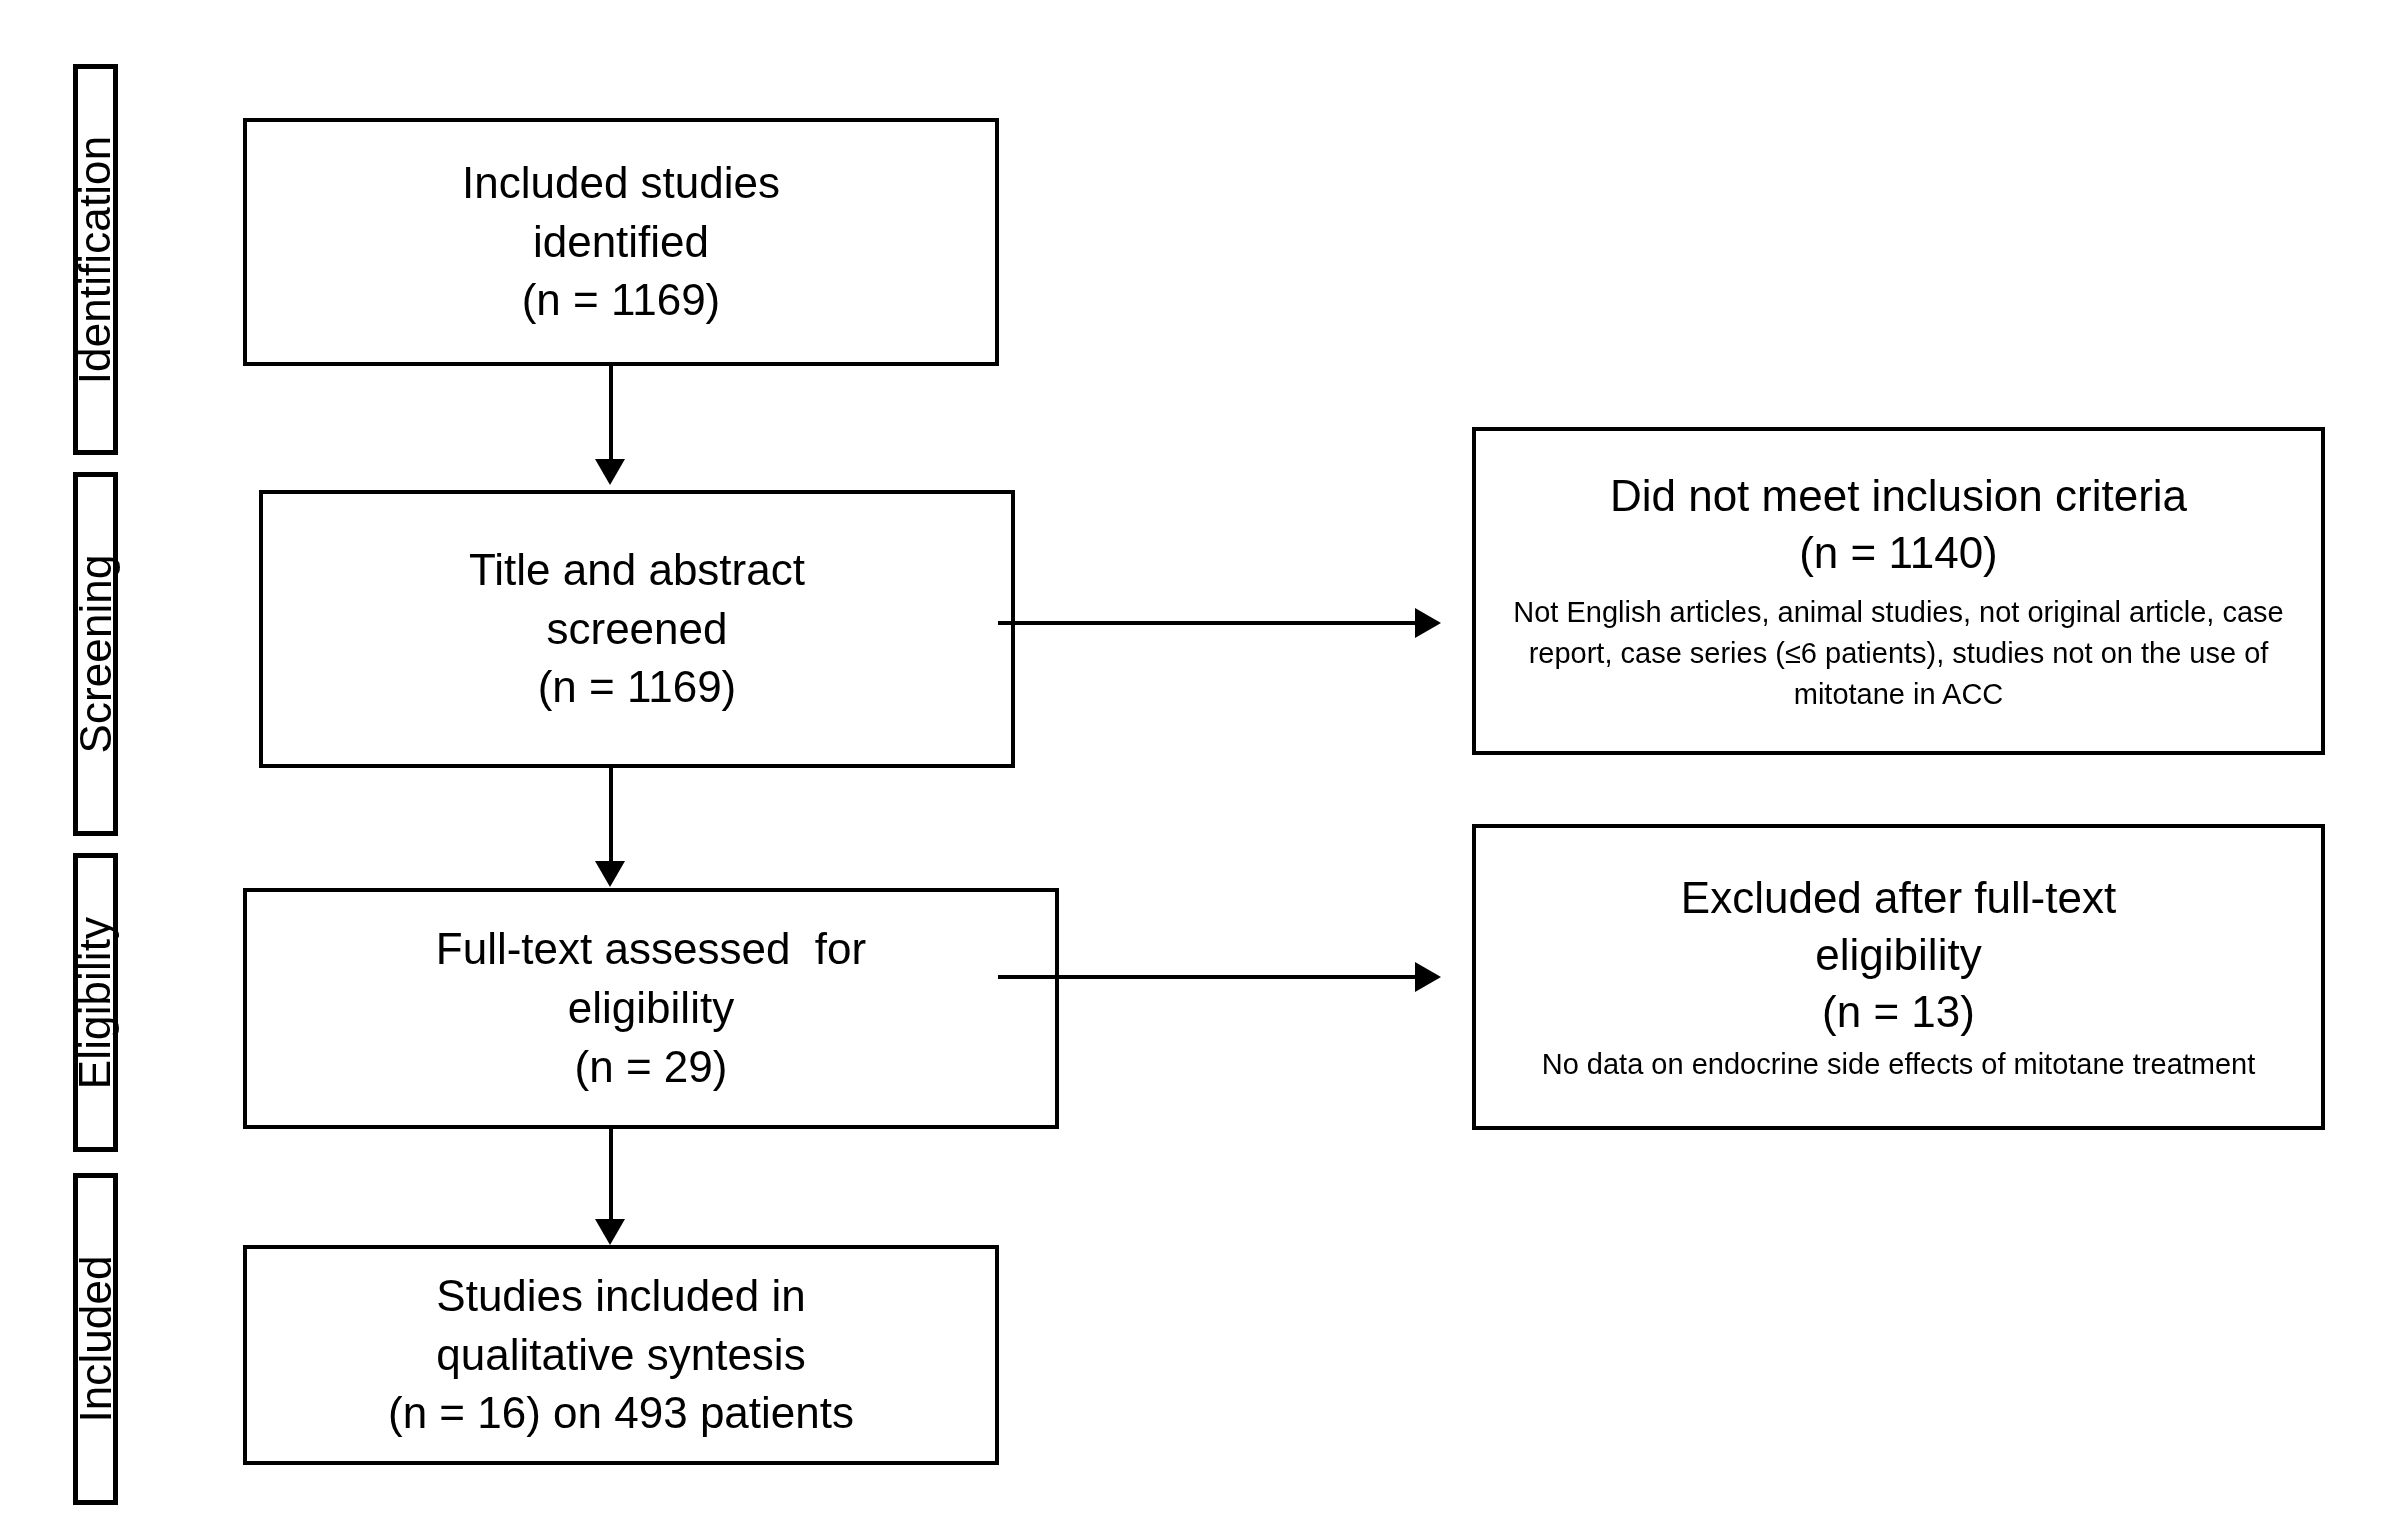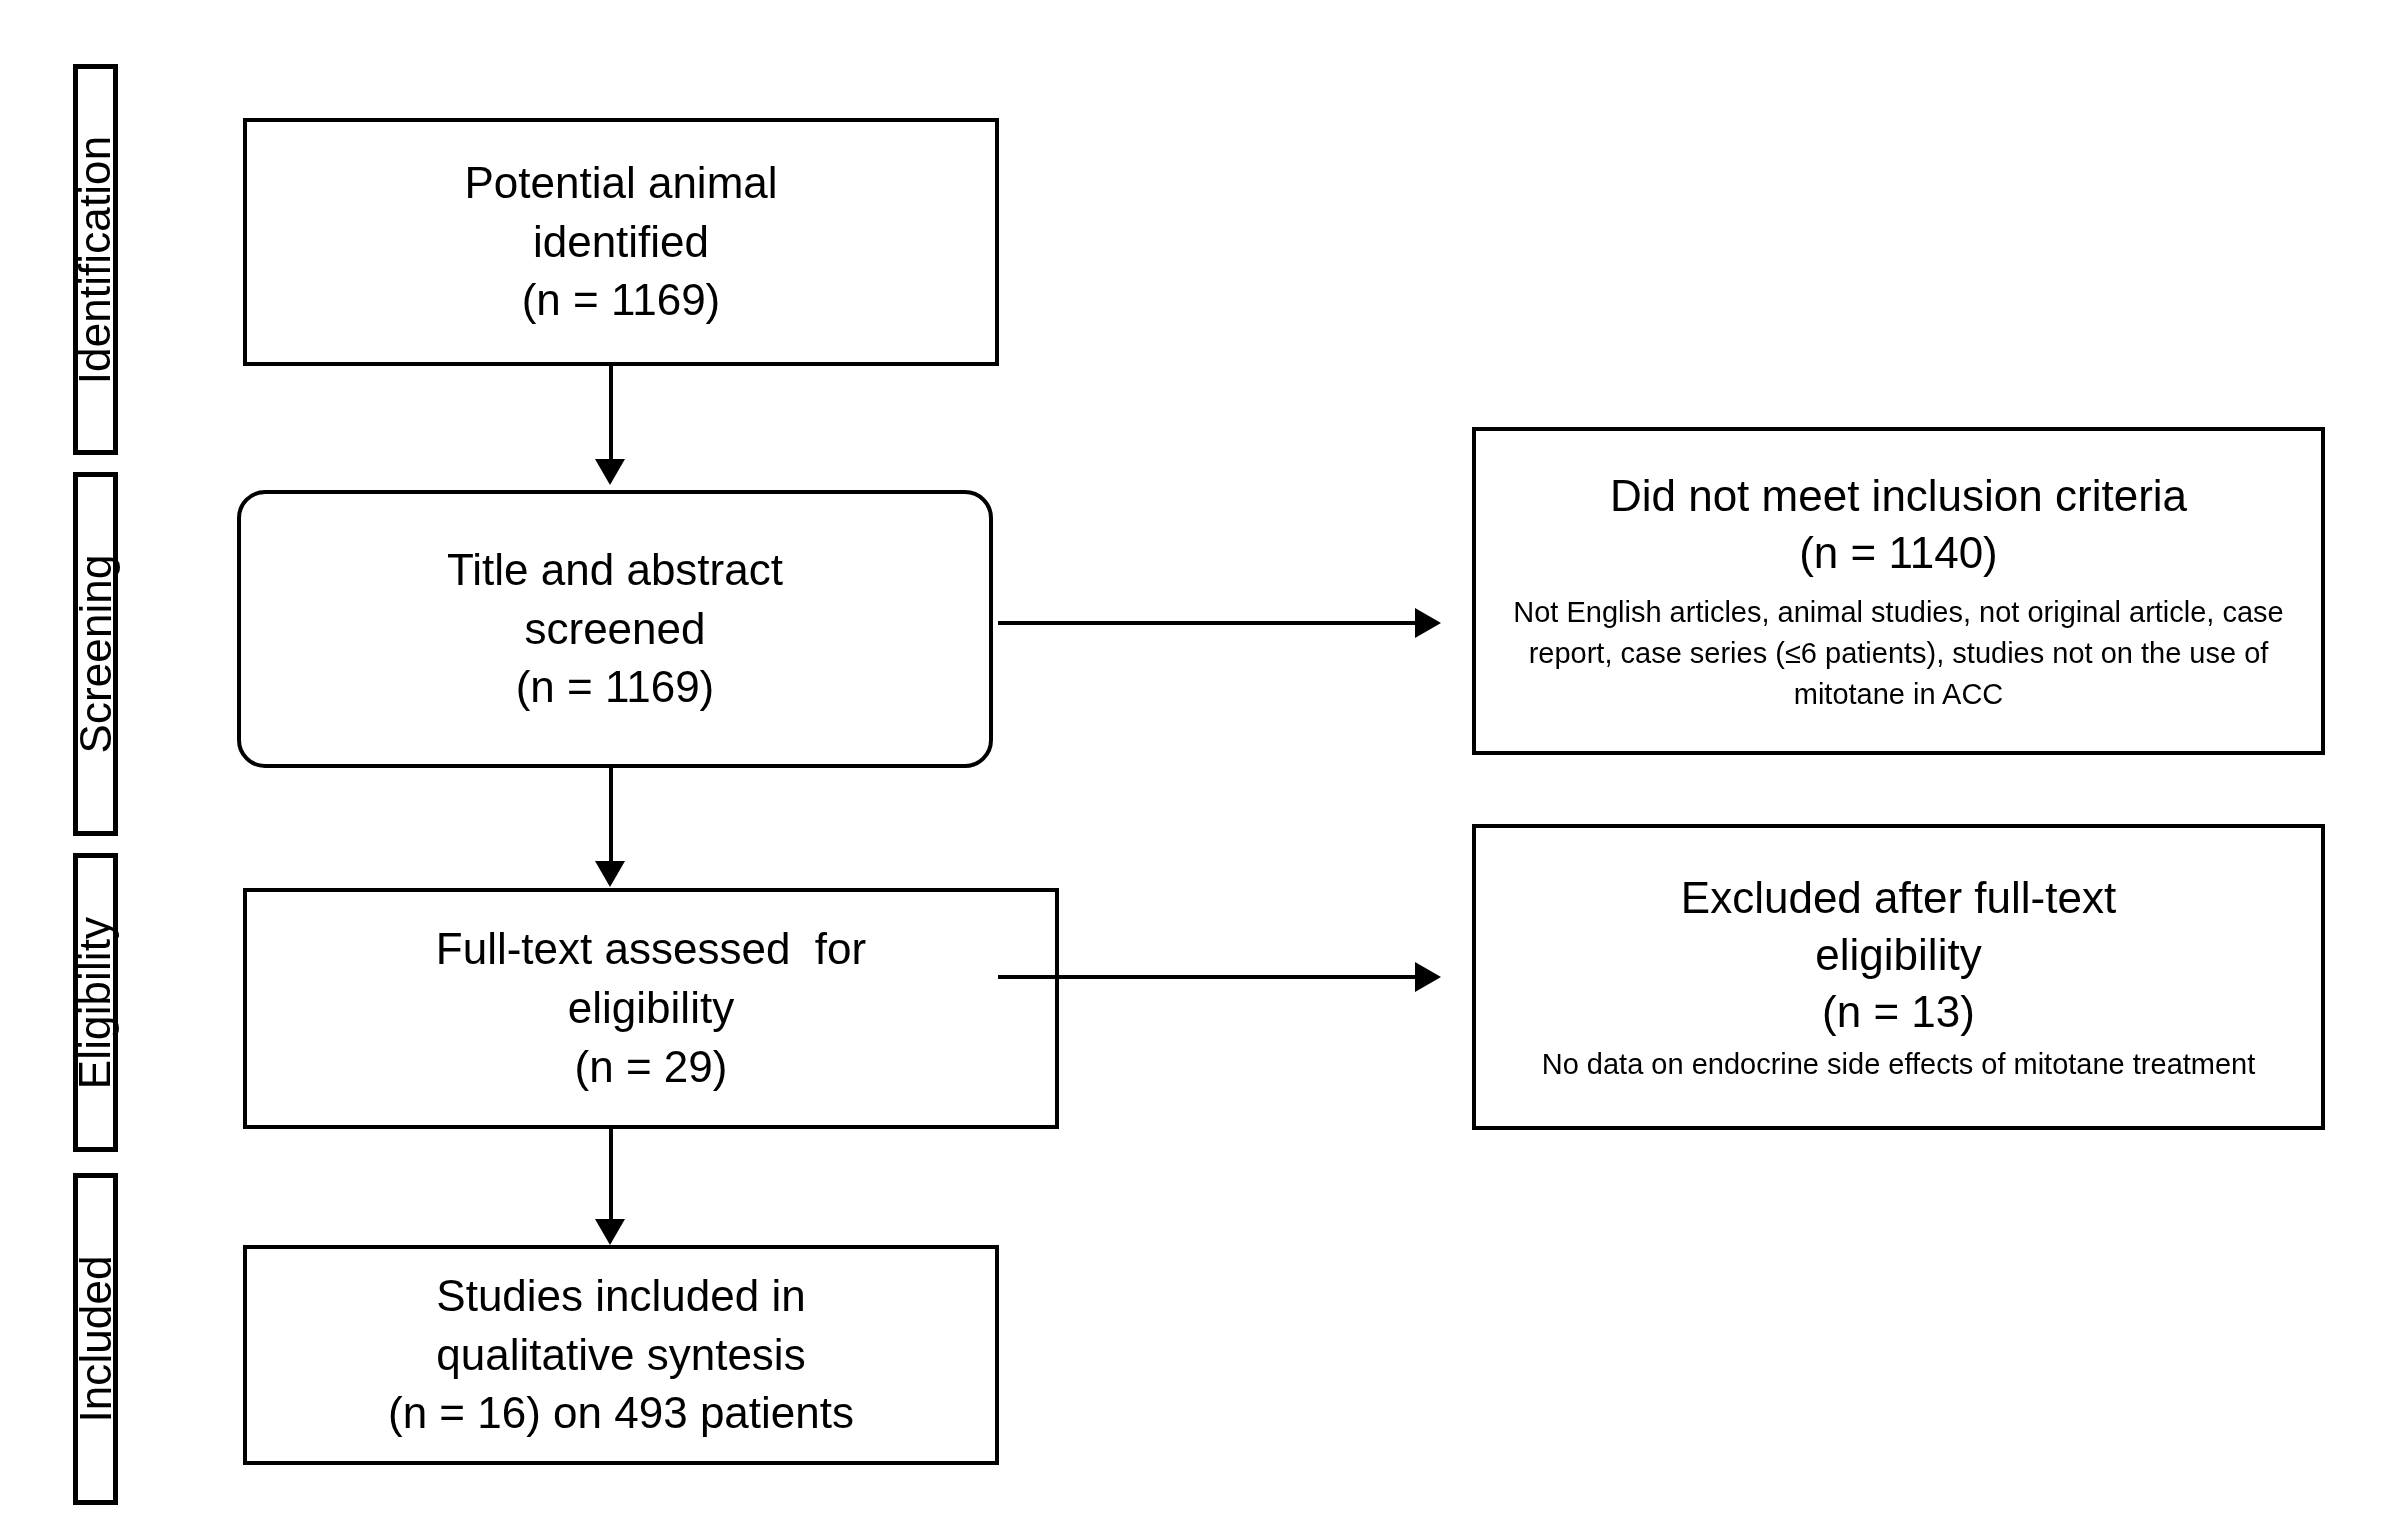--- a/index.html
+++ b/index.html
@@ -88,29 +88,29 @@
 
   <div class="stage" style="left:73px;top:853px;width:45px;height:299px;">
     <span class="stage-label">Eligibility</span>
   </div>
 
   <div class="stage" style="left:73px;top:1173px;width:45px;height:332px;">
     <span class="stage-label">Included</span>
   </div>
 
   <div class="fbox" style="left:243px;top:118px;width:756px;height:248px;">
-    <span class="ln">Potential animal</span>
+    <span class="ln">Included studies</span>
     <span class="ln">identified</span>
     <span class="ln">(n = 1169)</span>
   </div>
 
   <div class="vline" style="left:609px;top:366px;height:95px;"></div>
   <div class="arrow-down" style="left:595px;top:459px;"></div>
 
-  <div class="fbox" style="left:237px;top:490px;width:756px;height:278px;border-radius:28px;">
+  <div class="fbox" style="left:259px;top:490px;width:756px;height:278px;">
     <span class="ln">Title and abstract</span>
     <span class="ln">screened</span>
     <span class="ln">(n = 1169)</span>
   </div>
 
   <div class="hline" style="left:998px;top:621px;width:419px;"></div>
   <div class="arrow-right" style="left:1415px;top:608px;"></div>
 
   <div class="vline" style="left:609px;top:768px;height:95px;"></div>
   <div class="arrow-down" style="left:595px;top:861px;"></div>

